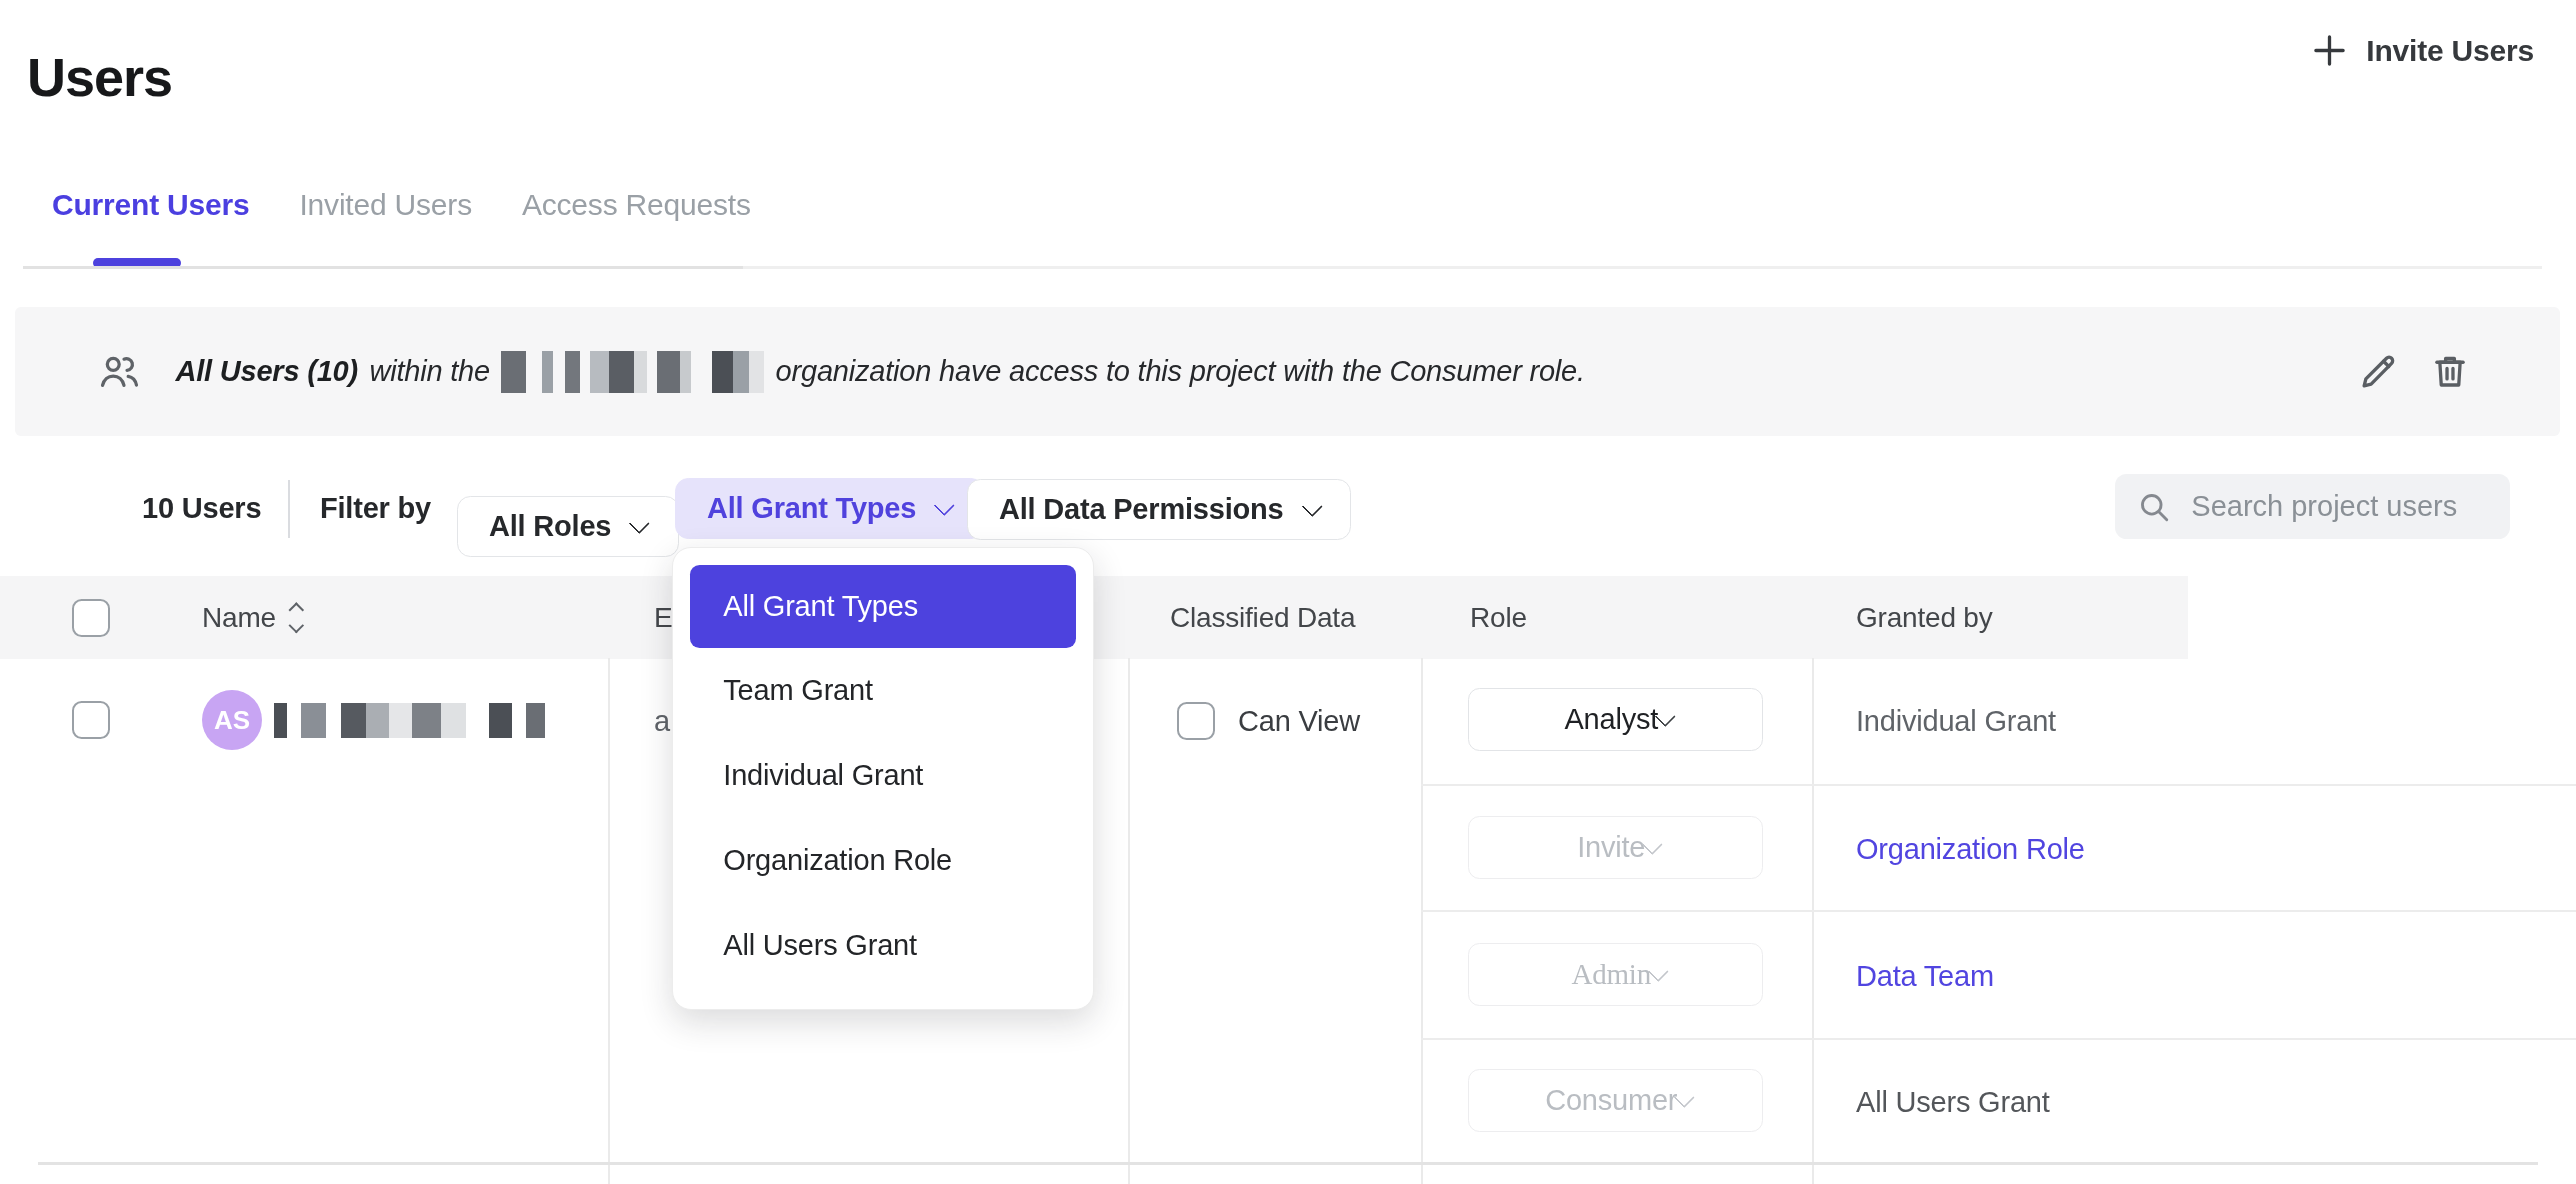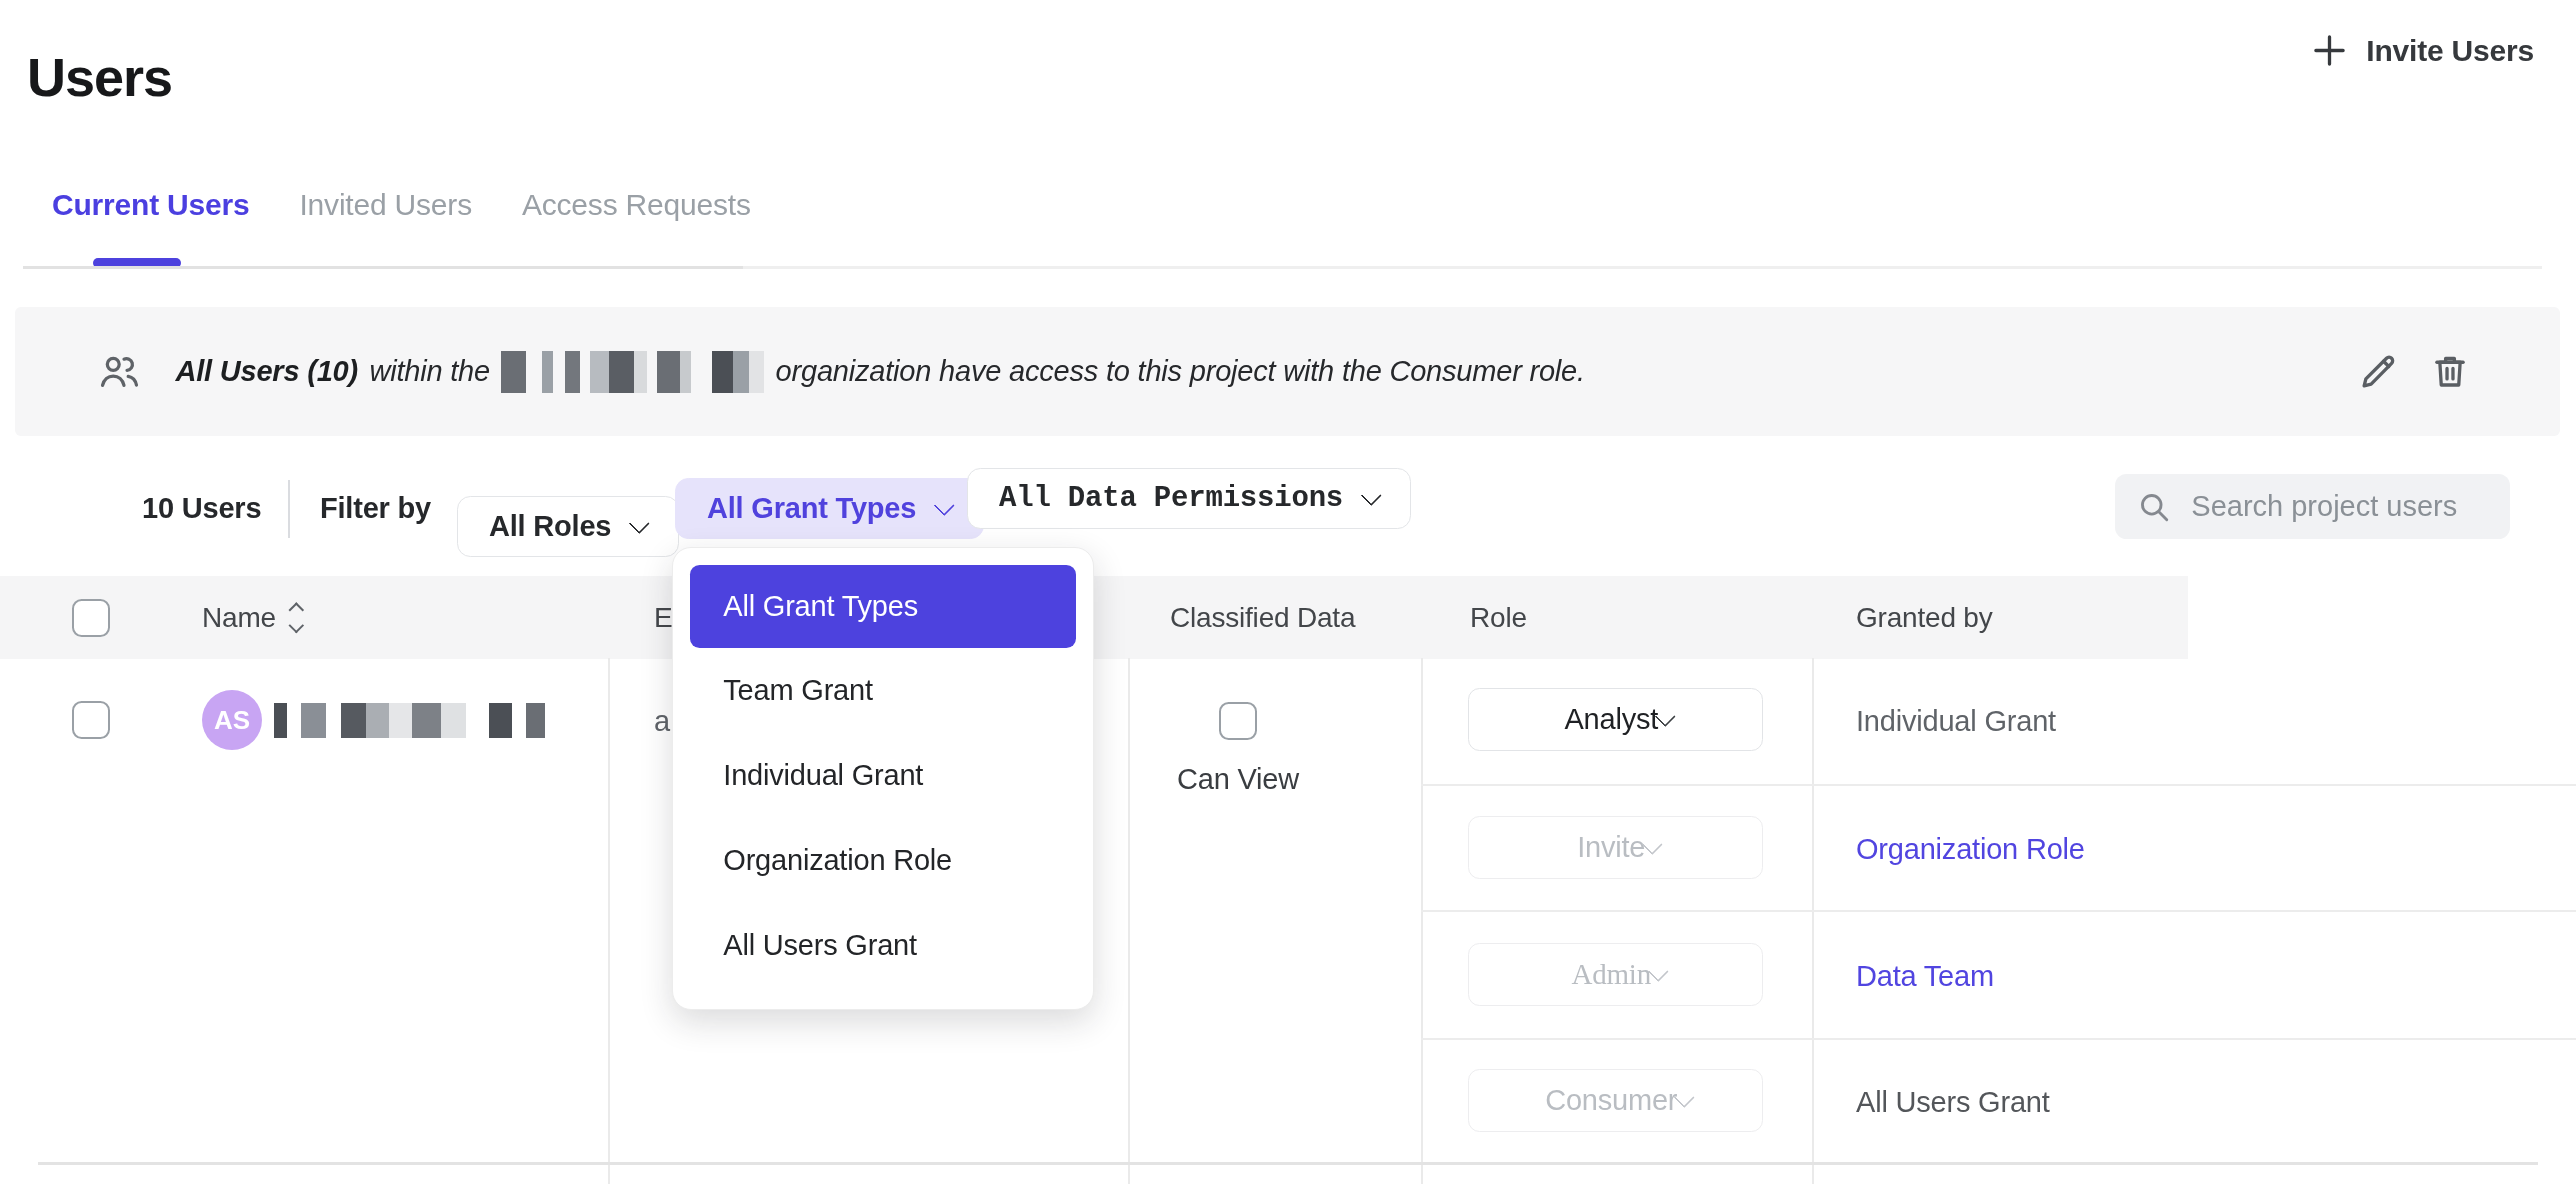--- a/index.html
+++ b/index.html
@@ -160,21 +160,21 @@
 <div class="abs flexc filterby">Filter by</div>
 
 <div class="abs fbtn" style="left:457px;top:496px;">
   <span>All Roles</span>
   <span class="chev"></span>
 </div>
 <div class="abs fbtn chip" style="left:675px;top:478px;">
   <span>All Grant Types</span>
   <span class="chev"></span>
 </div>
-<div class="abs fbtn" style="left:967px;top:468px;font-family:Liberation Mono, monospace;">
+<div class="abs fbtn" style="left:967px;top:479px;">
   <span>All Data Permissions</span>
   <span class="chev"></span>
 </div>
 
 <div class="abs search">
   <span style="display:inline-flex;">
     <svg width="36" height="36" viewBox="0 0 24 24" fill="none" stroke="#85898f" stroke-width="1.9" stroke-linecap="round">
       <circle cx="10.5" cy="10.5" r="6.2"></circle>
         <path d="M15.2 15.2L20.5 20.5"></path>
     </svg>
@@ -232,21 +232,21 @@
     <i style="width:23px;background:#e5e6e8;"></i>
   <i style="width:29px;background:#7d8187;"></i>
     <i style="width:25px;background:#dfe1e3;"></i>
     <i class="gap" style="width:23px;"></i>
   <i style="width:23px;background:#4b4f55;"></i>
     <i class="gap" style="width:13.4px;"></i>
   <i style="width:19px;background:#6a6e74;"></i>
 </div>
 <div class="abs cell-text" style="left:654px;top:705px;">a</div>
 
-<div class="abs flexc" style="left:1177px;top:702px;gap:23px;flex-direction:column;">
+<div class="abs flexc" style="left:1177px;top:702px;gap:23px;">
   <span class="cb"></span>
   <span style="font-size:29px;color:#3a3d41;">Can View</span>
 </div>
 
 <div class="select" style="top:688px;">
   <span>Analyst</span>
   <span class="chev"></span>
 </div>
 <div class="abs cell-text" style="left:1856px;top:705px;">Individual Grant</div>
 

